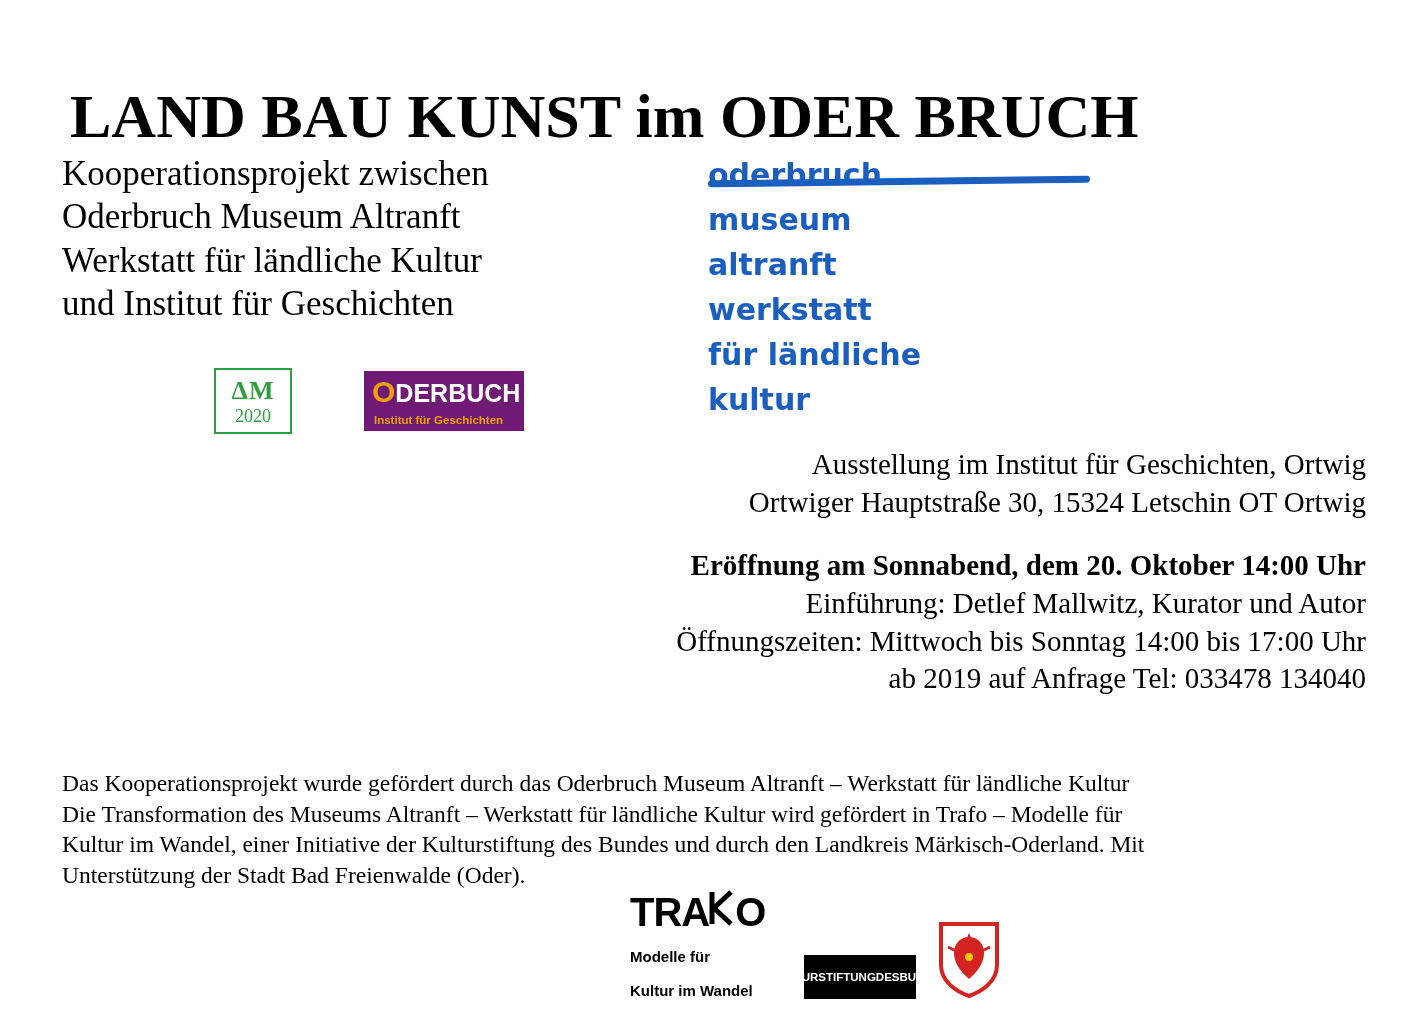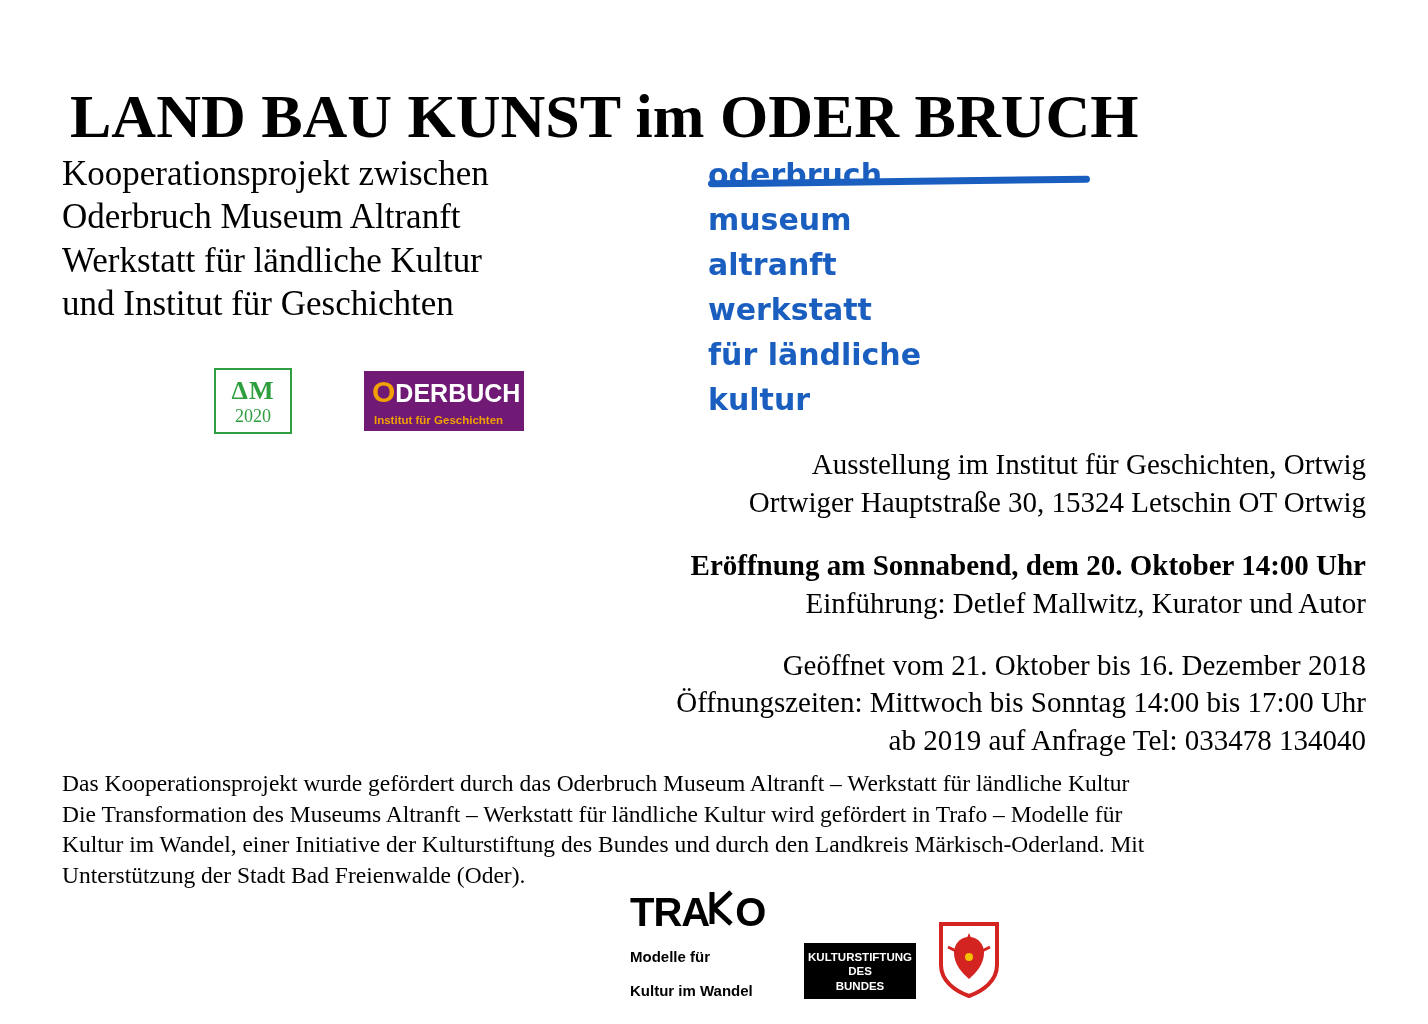--- a/index.html
+++ b/index.html
@@ -206,29 +206,29 @@
   .trafo .trafo-sub {
     font-family: "Liberation Sans", sans-serif;
     font-weight: bold;
     font-size: 15px;
     line-height: 1.18;
     margin-top: 16px;
   }
 
   .ksb {
     width: 112px;
-    height: 56px;
+    height: 44px;
     background: #000000;
     color: #ffffff;
     font-family: "Liberation Sans", sans-serif;
     font-weight: bold;
     font-size: 11.5px;
     line-height: 1.25;
     display: flex;
-    flex-direction: column;
+    flex-direction: row;
     align-items: center;
     justify-content: center;
     letter-spacing: 0px;
   }
 
   .wappen {
     width: 62px;
     height: 78px;
     position: relative;
   }
@@ -269,21 +269,20 @@
     <div class="wm-line">kultur</div>
   </div>
 
   <div class="info">
     <div class="ln">Ausstellung im Institut für Geschichten, Ortwig</div>
     <div class="ln">Ortwiger Hauptstraße 30, 15324 Letschin OT Ortwig</div>
 
     <div class="ln bold gap-lg">Eröffnung am Sonnabend, dem 20. Oktober 14:00 Uhr</div>
     <div class="ln">Einführung: Detlef Mallwitz, Kurator und Autor</div>
 
-    <div class="ln gap-md">Geöffnet vom 21. Oktober bis 16. Dezember 2018</div>
     <div class="ln">Öffnungszeiten: Mittwoch bis Sonntag 14:00 bis 17:00 Uhr</div>
     <div class="ln">ab 2019 auf Anfrage Tel: 033478 134040</div>
   </div>
 
   <div class="funding">
     <div class="fl">Das Kooperationsprojekt wurde gefördert durch das Oderbruch Museum Altranft – Werkstatt  für ländliche Kultur</div>
     <div class="fl">Die Transformation des Museums Altranft – Werkstatt für ländliche Kultur wird gefördert in Trafo – Modelle für</div>
     <div class="fl">Kultur im Wandel, einer Initiative der Kulturstiftung des Bundes und durch den Landkreis Märkisch-Oderland. Mit</div>
     <div class="fl">Unterstützung der Stadt Bad Freienwalde (Oder).</div>
   </div>

